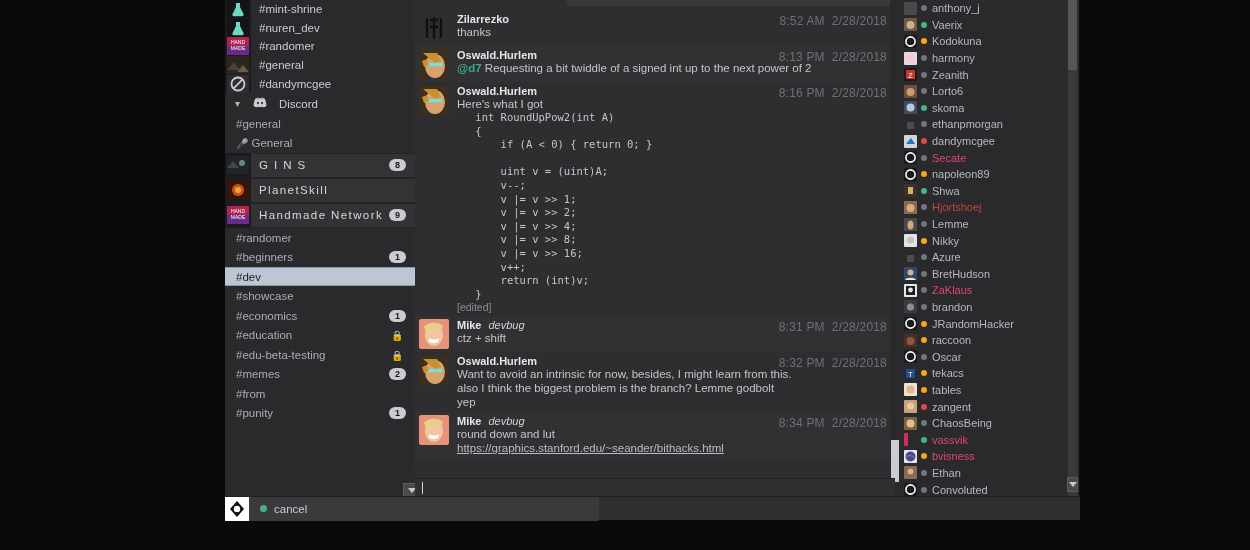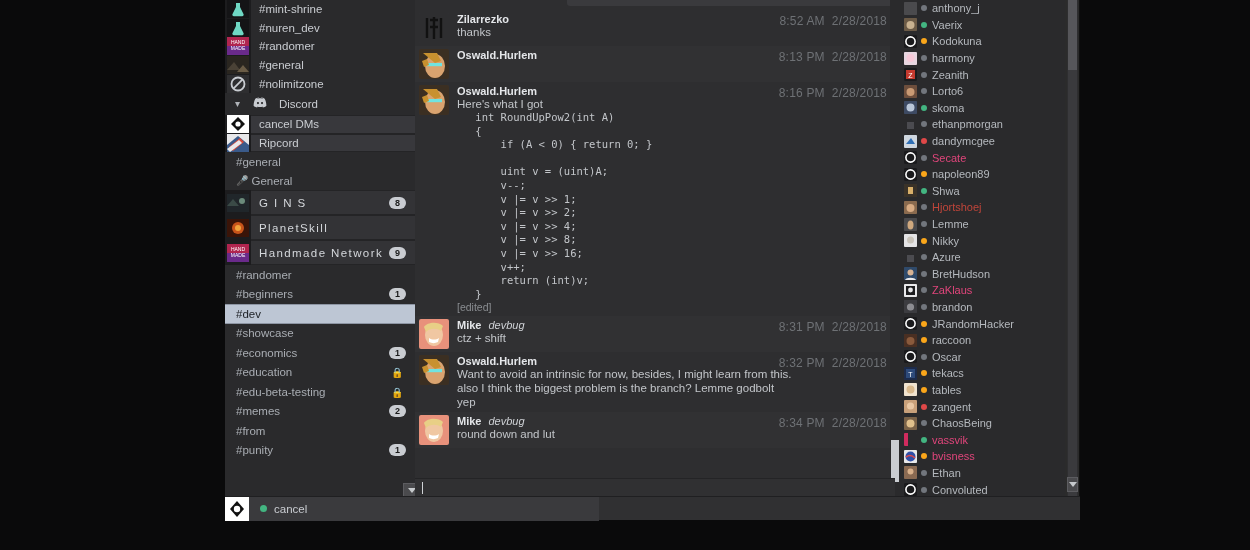--- a/index.html
+++ b/index.html
@@ -172,57 +172,34 @@
             <div class="rowlabel">#general</div>
           </div>
           <div class="rail-row">
             <div class="rail-ico">
               <svg class="g" viewBox="0 0 22 18">
                 <rect width="22" height="18" fill="#2e2e30"></rect>
                 <circle cx="11" cy="9" r="6.5" fill="none" stroke="#c9ccd1" stroke-width="1.8"></circle>
                 <line x1="6.4" y1="13.6" x2="15.6" y2="4.4" stroke="#c9ccd1" stroke-width="1.8"></line>
               </svg>
             </div>
-            <div class="rowlabel">#nolimitzone</div>
+            <div class="rowlabel">#dandymcgee</div>
           </div>
         </div>
 
       <div class="collapse">
         <span class="chev">▾</span>
         <span class="dico">
           <svg viewBox="0 0 24 18" width="14" height="11">
             <path fill="#c9ccd1" d="M20 2.5C18.4 1.2 16.2.6 14 .4l-.3.6c2 .5 3 1.2 4 2-1.5-.8-3-1.4-5.7-1.4S8 2.2 6.3 3c1-.8 2.2-1.6 4-2L10 .4C7.6.7 5.4 1.3 4 2.5 2 6 1.2 10 1 14.4c1.6 1.9 4 2.9 6 3l.8-1.2c-1.2-.4-2.3-1-3.2-1.8.7.4 1.6.9 2.6 1.3 1.4.6 3 .9 4.8.9s3.4-.3 4.8-.9c1-.4 1.9-.9 2.6-1.3-.9.8-2 1.4-3.2 1.8l.8 1.2c2-.1 4.4-1.1 6-3-.2-4.4-1-8.4-3-11.9zM8.5 12c-1 0-1.8-.9-1.8-2s.8-2 1.8-2 1.8.9 1.8 2-.8 2-1.8 2zm7 0c-1 0-1.8-.9-1.8-2s.8-2 1.8-2 1.8.9 1.8 2-.8 2-1.8 2z"></path>
           </svg>
         </span>
         <span class="dlabel">Discord</span>
       </div>
 
-      <div id="dms">
-          <div class="rail-row guildrow plain">
-            <div class="rail-ico">
-              <svg class="g" viewBox="0 0 22 18">
-                <rect width="22" height="18" fill="#fff"></rect>
-                <path d="M11 2 L18 9 L11 16 L4 9 Z" fill="#111"></path>
-                <circle cx="11" cy="9" r="2.6" fill="#fff"></circle>
-              </svg>
-            </div>
-            <div class="rowlabel">cancel DMs</div>
-          </div>
-          <div class="rail-row guildrow plain">
-            <div class="rail-ico">
-              <svg class="g" viewBox="0 0 22 18">
-                <rect width="22" height="18" fill="#e8e8ea"></rect>
-                <path d="M0 11 L11 2 L22 11 L22 18 L0 18z" fill="#3a5a8a"></path>
-                <path d="M2 13 L13 4 L17 8 L6 17z" fill="#d84a3a"></path>
-                <path d="M0 15 L12 6 L15 9 L3 18z" fill="#e8e8ea"></path>
-              </svg>
-            </div>
-            <div class="rowlabel">Ripcord</div>
-          </div>
-        </div>
       <div id="dchans">
           <div class="chan">
             <span>#general</span>
           </div>
           <div class="chan voice">
             <span class="mic">🎤</span>
             <span>General</span>
           </div>
         </div>
       <div id="guilds">
@@ -332,20 +309,21 @@
                 <ellipse cx="16" cy="17" rx="10" ry="12" fill="#d9a36f"></ellipse>
                 <path d="M4 4h14l4 8-6 2z" fill="#c8912f"></path>
                 <rect x="8" y="14" width="15" height="3.2" fill="#6fe3e0"></rect>
                 <path d="M3 12l5-2 2 6-5 2z" fill="#c8912f"></path>
               </svg>
             </div>
             <div class="body">
               <div class="hl-line">
                 <span class="uname">Oswald.Hurlem</span>
               </div>
+              <div class="txt"><span class="mention">@d7</span><span> Requesting a bit twiddle of a signed int up to the next power of 2</span></div>
             </div>
             <div class="stamp"><span>8:13 PM</span><span class="d">2/28/2018</span></div>
           </div>
           <div class="msg">
             <div class="av">
               <svg viewBox="0 0 30 30">
                 <rect width="30" height="30" fill="#3b2f22"></rect>
                 <ellipse cx="16" cy="17" rx="10" ry="12" fill="#d9a36f"></ellipse>
                 <path d="M4 4h14l4 8-6 2z" fill="#c8912f"></path>
                 <rect x="8" y="14" width="15" height="3.2" fill="#6fe3e0"></rect>
@@ -421,20 +399,21 @@
                 <path d="M5 8c3-5 14-6 19-1l-2 5c-4-3-11-3-15 1z" fill="#e8cf86"></path>
                 <path d="M10 19c3 2 7 2 10 0l-1 4c-3 1.5-6 1.5-9 0z" fill="#fff"></path>
               </svg>
             </div>
             <div class="body">
               <div class="hl-line">
                 <span class="uname">Mike</span>
                 <span class="nick">devbug</span>
               </div>
               <div class="txt">round down and lut</div>
+              <div class="txt"><a class="link">https://graphics.stanford.edu/~seander/bithacks.html</a></div>
             </div>
             <div class="stamp"><span>8:34 PM</span><span class="d">2/28/2018</span></div>
           </div>
         </div>
     </div>
 
     <div class="msgscroll">
       <div class="thumb"></div>
     </div>
 

